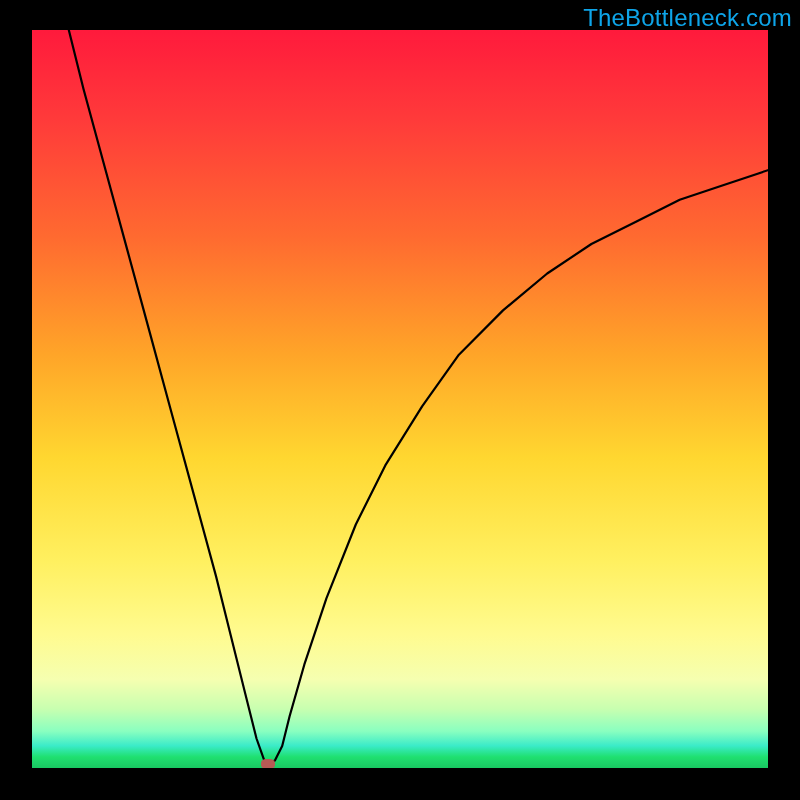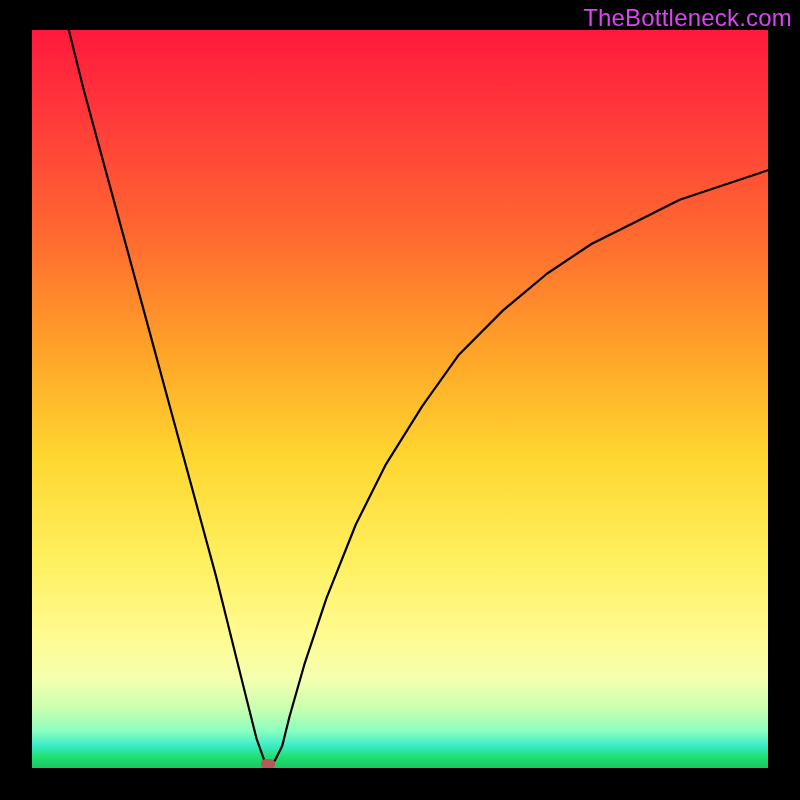--- a/index.html
+++ b/index.html
@@ -40,21 +40,21 @@
       #3aebc8 97%,
       #1fe070 98.5%,
       #19c862 100%
     );
     overflow: hidden;
   }
   .watermark {
     position: absolute;
     top: 4px;
     right: 8px;
-    color: #d946ef;
+    color: #0ea5e9;
     font-size: 24px;
     font-weight: 400;
     letter-spacing: 0.2px;
     user-select: none;
   }
   .marker {
     position: absolute;
     width: 14px;
     height: 10px;
     background: #b75a55;

